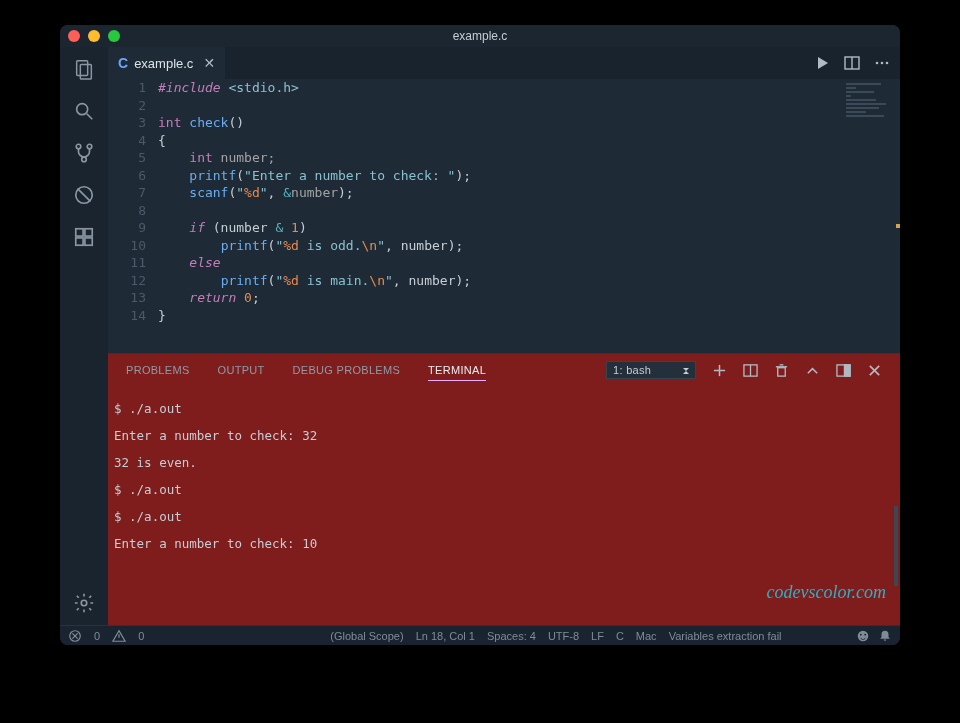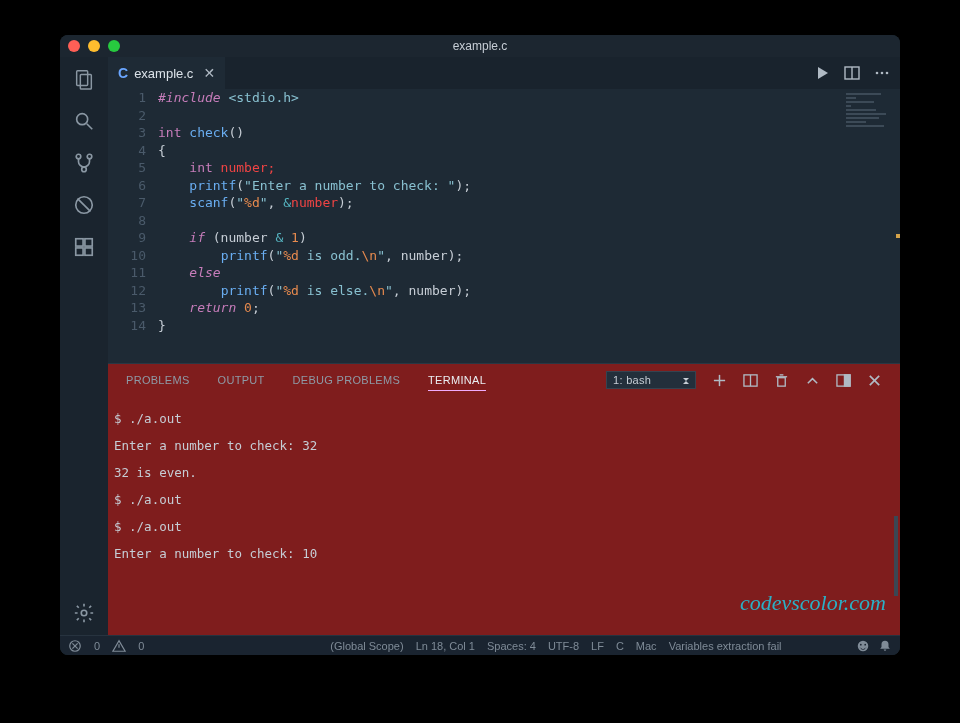--- a/index.html
+++ b/index.html
@@ -8,21 +8,21 @@
   width: 960px;
   height: 723px;
   font-family: "SF Mono", Menlo, Consolas, monospace;
   font-size: 13px;
   overflow: hidden;
   position: relative;
 }
 .window {
   position: absolute;
   left: 60px;
-  top: 35px;
+  top: 25px;
   width: 840px;
   height: 620px;
   background: #1e2a35;
   border-radius: 8px;
   box-shadow: 0 8px 40px rgba(0,0,0,.35);
   display: flex;
   flex-direction: column;
   overflow: hidden;
 }
 
@@ -139,21 +139,21 @@
 }
 .gutter span { display: block; }
 .code { flex: 1; white-space: pre; color: #c6cdd5; }
 .k-pre { color: #c77dbb; font-style: italic; } 
 .k-str { color: #88c0d0; } 
 .k-type { color: #c77dbb; } 
 .k-kw { color: #c77dbb; font-style: italic; } 
 .k-fn { color: #6aaef2; } 
 .k-num { color: #e78a4e; } 
 .k-pun { color: #c6cdd5; }
-.k-id { color: #ef4444; }
+.k-id { color: #a3a3a3; }
 .k-hdr { color: #88c0d0; } 
 .k-esc { color: #e78a4e; } 
 .k-amp { color: #56b6c2; }
 
 
 .minimap {
   position: absolute;
   right: 4px; top: 4px;
   width: 50px; height: 36px;
   opacity: .5;
@@ -231,21 +231,21 @@
   width: 4px; height: 80px;
   background: #3a4754;
 }
 
 .watermark {
   position: absolute;
   right: 14px;
   bottom: 26px;
   font-family: "Brush Script MT", "Segoe Script", cursive;
   font-style: italic;
-  font-size: 22px;
+  font-size: 18px;
   color: #2bb0c6;
   pointer-events: none;
 }
 
 
 .status {
   height: 20px;
   background: #1a2430;
   border-top: 1px solid #27333f;
   display: flex;
@@ -372,21 +372,21 @@
 
 <span class="k-type">int</span><span class="k-fn"> check</span><span class="k-pun">()</span>
 <span class="k-pun">{</span>
 <span>    </span><span class="k-type">int</span><span class="k-id"> number;</span>
 <span>    </span><span class="k-fn">printf</span><span class="k-pun">(</span><span class="k-str">"Enter a number to check: "</span><span class="k-pun">);</span>
 <span>    </span><span class="k-fn">scanf</span><span class="k-pun">(</span><span class="k-str">"</span><span class="k-esc">%d</span><span class="k-str">"</span><span class="k-pun">, </span><span class="k-amp">&amp;</span><span class="k-id">number</span><span class="k-pun">);</span>
 
 <span>    </span><span class="k-kw">if</span><span class="k-pun"> (number </span><span class="k-amp">&amp;</span><span> </span><span class="k-num">1</span><span class="k-pun">)</span>
 <span>        </span><span class="k-fn">printf</span><span class="k-pun">(</span><span class="k-str">"</span><span class="k-esc">%d</span><span class="k-str"> is odd.</span><span class="k-esc">\n</span><span class="k-str">"</span><span class="k-pun">, number);</span>
 <span>    </span><span class="k-kw">else</span>
-<span>        </span><span class="k-fn">printf</span><span class="k-pun">(</span><span class="k-str">"</span><span class="k-esc">%d</span><span class="k-str"> is else.</span><span class="k-esc">\n</span><span class="k-str">"</span><span class="k-pun">, number);</span>
+<span>        </span><span class="k-fn">printf</span><span class="k-pun">(</span><span class="k-str">"</span><span class="k-esc">%d</span><span class="k-str"> is main.</span><span class="k-esc">\n</span><span class="k-str">"</span><span class="k-pun">, number);</span>
 <span>    </span><span class="k-kw">return</span><span> </span><span class="k-num">0</span><span class="k-pun">;</span>
 <span class="k-pun">}</span>
 </div>
         <div class="minimap">
           <div class="ln" style="width:70%"></div>
             <div class="ln" style="width:20%"></div>
           <div class="ln" style="width:55%"></div>
             <div class="ln" style="width:10%"></div>
           <div class="ln" style="width:60%"></div>
             <div class="ln" style="width:80%"></div>

